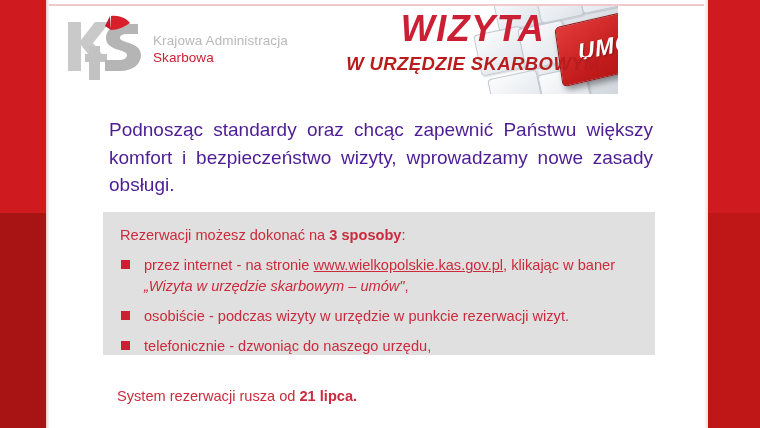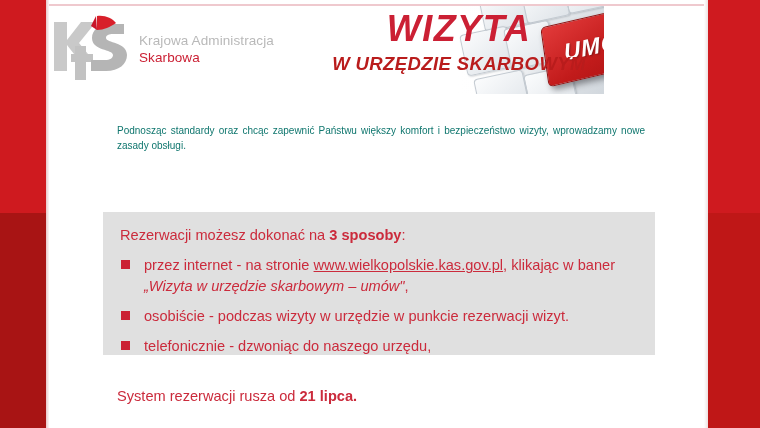--- a/index.html
+++ b/index.html
@@ -67,21 +67,21 @@
   .top-rule {
     position: absolute;
     left: 49px; top: 4px;
     width: 655px; height: 2px;
     background: #efc9ce;
   }
 
   
   .header {
     position: absolute;
-    left: 37px; top: 6px;
+    left: 51px; top: 6px;
     width: 567px; height: 88px;
     overflow: hidden;
   }
 
   
   .logo-wrap {
     position: absolute;
     left: 11px; top: 4px;
     width: 260px; height: 74px;
   }
@@ -197,25 +197,25 @@
     text-shadow: 1px 1px 2px rgba(0,0,0,.35);
   }
 
   
   .content {
     position: absolute;
     left: 101px; top: 108px;
     width: 560px;
   }
   .para {
-    color: #0f766e;
-    font-size: 10px;
+    color: #4c1d95;
+    font-size: 19px;
     line-height: 1.46;
     text-align: justify;
-    margin: 16px;
+    margin: 8px;
   }
   .para.p1 { margin-bottom: 13px; }
   .para b { font-weight: bold; }
 
   
   .gray-panel {
     position: absolute;
     left: 103px; top: 212px;
     width: 552px; height: 143px;
     background: #e0e0e0;

